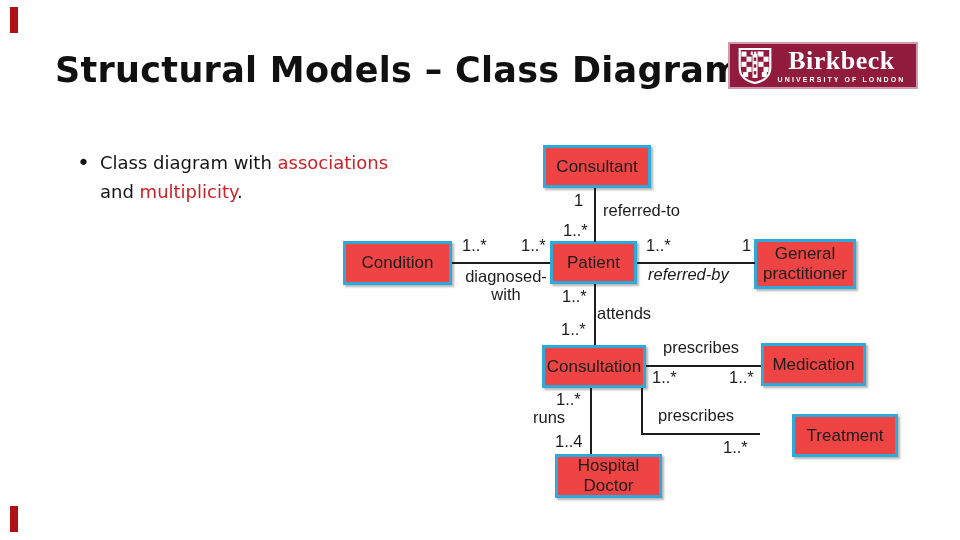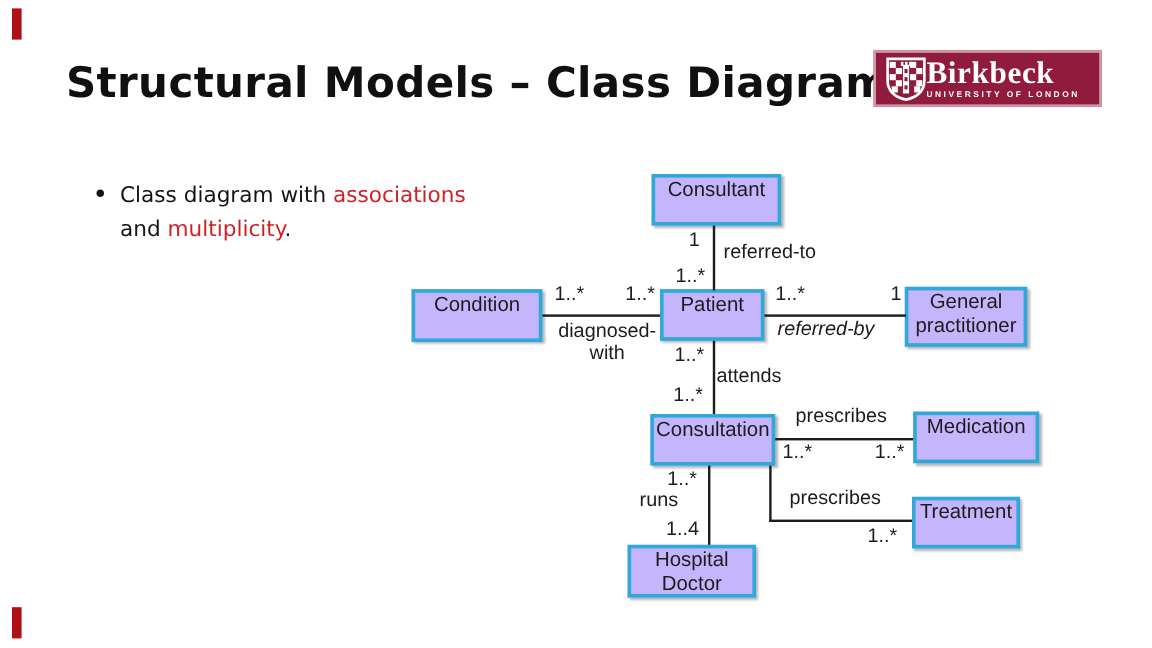--- a/index.html
+++ b/index.html
@@ -14,36 +14,36 @@
 
   .title{position:absolute;left:55px;top:50px;margin:0;
          font-size:35px;font-weight:bold;color:#101010;letter-spacing:0.3px;
          font-family:"DejaVu Sans",sans-serif;}
 
   
   .logo{position:absolute;left:728px;top:42px;width:190px;height:47px;
         background:var(--maroon,#911B3D);border:2px solid #D09BAA;box-sizing:border-box;
         display:flex;align-items:center;padding:2px 5px;}
   .crest{flex:0 0 auto;display:flex;align-items:center;margin-left:3px;}
-  .logo-text{flex:1;display:flex;flex-direction:column;color:#fff;line-height:1;}
+  .logo-text{flex:1;display:flex;flex-direction:column;align-items:center;color:#fff;line-height:1;}
   .logo-name{font-family:"Liberation Serif",serif;font-weight:bold;font-size:26px;letter-spacing:0.5px;}
   .logo-sub{font-family:"Liberation Sans",sans-serif;font-size:7px;font-weight:bold;
             letter-spacing:2.1px;margin-top:2px;white-space:nowrap;}
 
   
   .bullet{position:absolute;left:77px;top:148px;display:flex;}
   .dot{font-size:22px;line-height:29px;width:23px;color:#141414;}
   .bullet-text{font-size:18px;line-height:29px;color:#141414;}
   .red{color:var(--red,#CC2127);}
 
   
   .diagram{position:absolute;inset:0;}
-  .box{position:absolute;background:#c4b5fd;border:3px solid var(--cyan,#2FA8DA);
+  .box{position:absolute;background:#ef4444;border:3px solid var(--cyan,#2FA8DA);
        box-sizing:border-box;box-shadow:2px 2px 2px rgba(40,40,40,0.35);
-       display:flex;flex-direction:column;align-items:center;
+       display:flex;flex-direction:column;align-items:center;justify-content:center;
        font-family:"Liberation Sans",sans-serif;font-size:17px;line-height:20px;color:#1c1c1c;}
   .line{position:absolute;background:var(--ink,#1d1d1d);}
   .line.h{height:2px;}
   .line.v{width:2px;}
   .assoc-label{position:absolute;font-family:"Liberation Sans",sans-serif;
                font-size:16.5px;color:#1c1c1c;white-space:nowrap;line-height:18px;}
 </style>
 </head>
 <body>
 
@@ -105,24 +105,24 @@
       <div class="box" style="left: 754px; top: 239px; width: 102px; height: 50px;">
         <span>General</span>
         <span>practitioner</span>
       </div>
       <div class="box" style="left: 542px; top: 345px; width: 104px; height: 43px;">
         <span>Consultation</span>
       </div>
       <div class="box" style="left: 761px; top: 343px; width: 105px; height: 43px;">
         <span>Medication</span>
       </div>
-      <div class="box" style="left: 760px; top: 414px; width: 90px; height: 43px;">
+      <div class="box" style="left: 792px; top: 414px; width: 106px; height: 43px;">
         <span>Treatment</span>
       </div>
-      <div class="box" style="left: 523px; top: 454px; width: 107px; height: 44px;">
+      <div class="box" style="left: 555px; top: 454px; width: 107px; height: 44px;">
         <span>Hospital</span>
         <span>Doctor</span>
       </div>
       <div class="line v" style="left: 594px; top: 188px; height: 54px;"></div>
       <div class="line h" style="left: 452px; top: 262px; width: 98px;"></div>
       <div class="line h" style="left: 637px; top: 262px; width: 118px;"></div>
       <div class="line v" style="left: 594px; top: 284px; height: 61px;"></div>
       <div class="line h" style="left: 646px; top: 365px; width: 115px;"></div>
       <div class="line v" style="left: 590px; top: 388px; height: 66px;"></div>
       <div class="line v" style="left: 641px; top: 388px; height: 47px;"></div>

